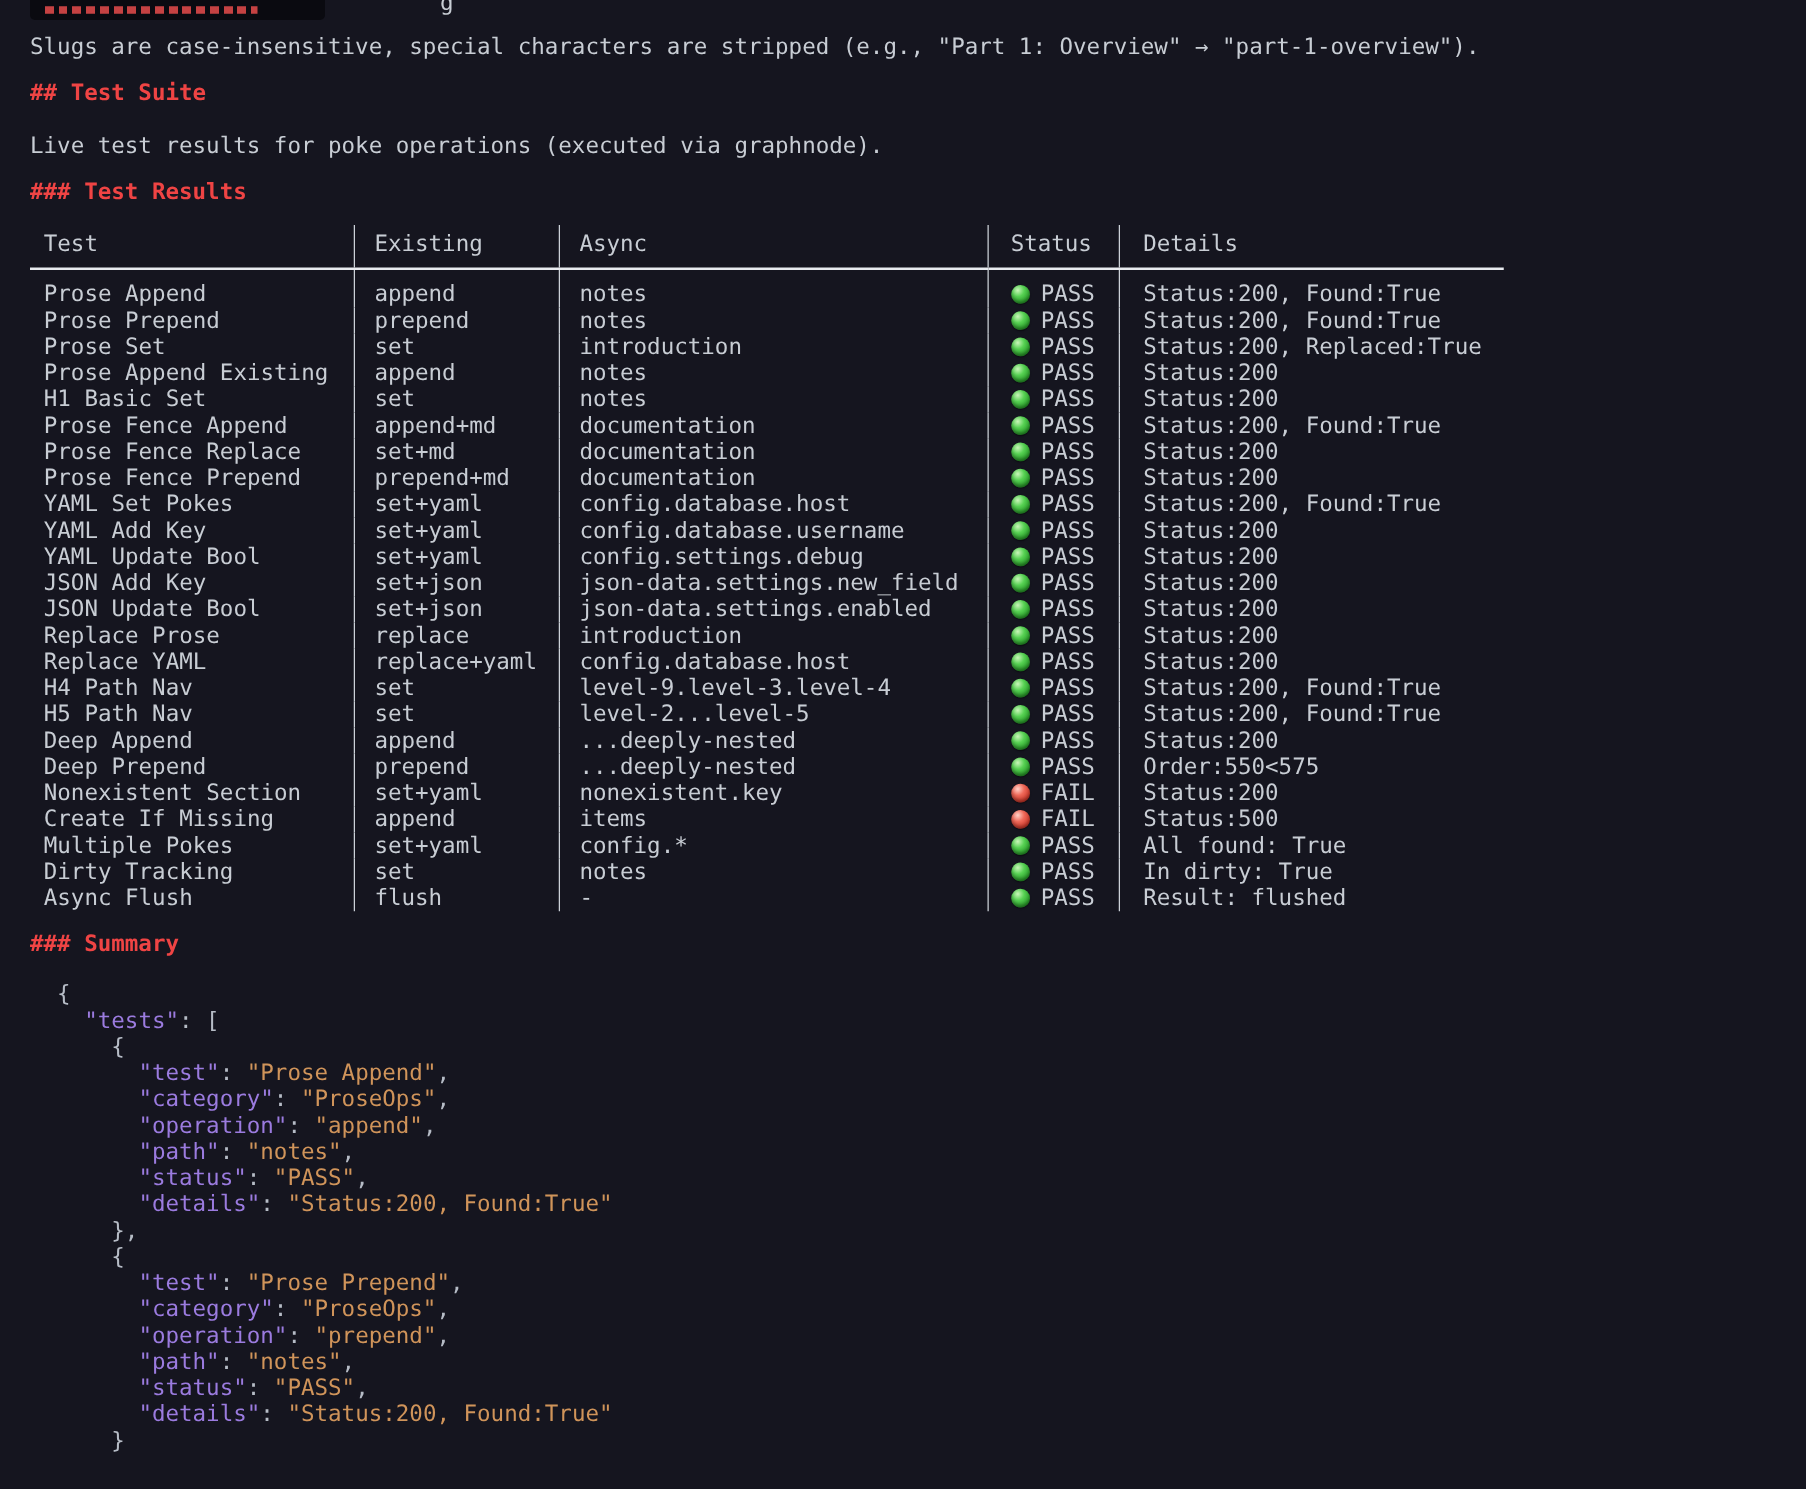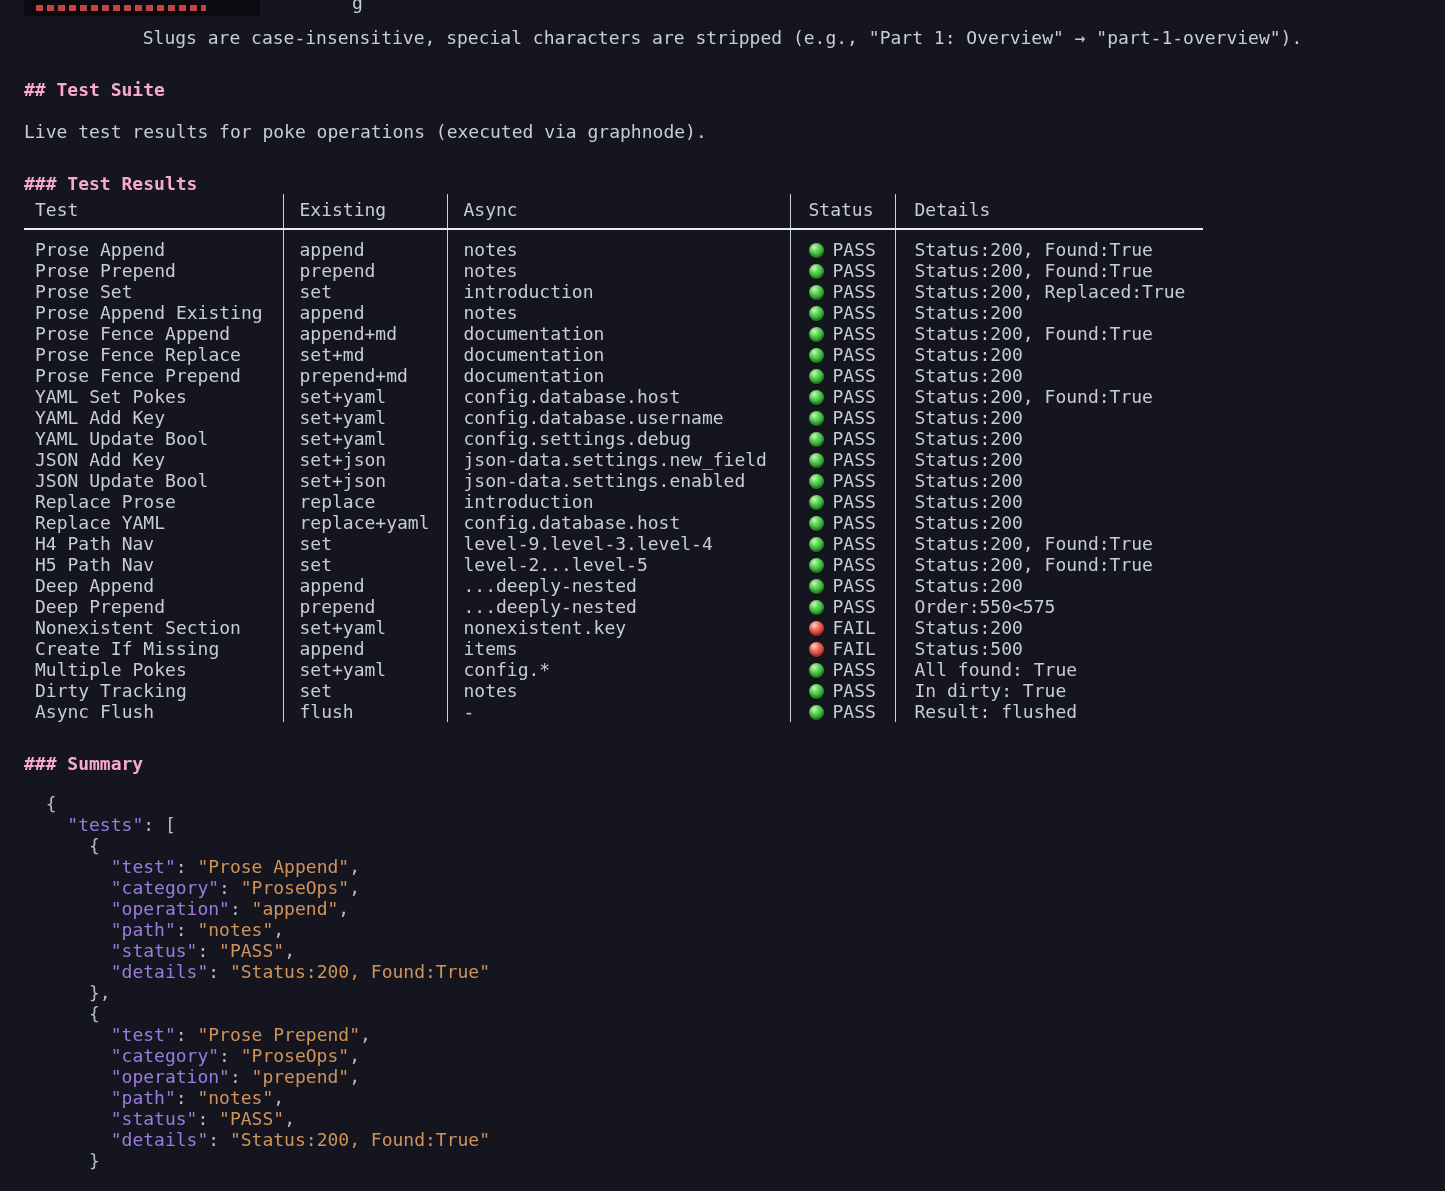--- a/index.html
+++ b/index.html
@@ -18,30 +18,30 @@
     display:inline-block;width:236px;height:26px;margin-top:-10px;
     background:#0a0a10;border-radius:4px;position:relative;
   }
   .chip-red{
     position:absolute;left:12px;bottom:5px;height:6px;width:170px;
     background:repeating-linear-gradient(90deg,#cf4545 0 7px,transparent 7px 11px);
     opacity:.95;
   }
   .clip-frag{display:inline-block;margin-left:92px;position:relative;top:-8px;color:#c8cdd4;}
 
-  .intro{margin:11px 0 0 0;text-align:center;}
+  .intro{margin:11px 0 0 0;}
   p{margin:21px 0 16px 0;}
   .md-h{
-    margin:31px 0 0 0;font-size:18px;line-height:21px;font-weight:bold;
-    color:#f9a8d4;
+    margin:16px 0 0 0;font-size:18px;line-height:21px;font-weight:bold;
+    color:#ef4444;
   }
 
   
   table.results{
-    margin-top:0;border-collapse:collapse;table-layout:fixed;
+    margin-top:16px;border-collapse:collapse;table-layout:fixed;
     width:1179px;
   }
   table.results th,table.results td{
     padding:0;text-align:left;font-weight:normal;
     font-size:18px;line-height:21px;color:#c8cdd4;
     white-space:pre;overflow:hidden;
   }
   table.results th{padding-top:5px;padding-bottom:8px;border-bottom:2px solid #e8ebef;}
   table.results tr > *:nth-child(1){padding-left:11px;}
   table.results tr > *:nth-child(2){padding-left:16px;}
@@ -126,20 +126,27 @@
           <td>Status:200, Replaced:True</td>
         </tr>
         <tr>
           <td>Prose Append Existing</td>
           <td>append</td>
           <td>notes</td>
           <td><span class="ball pass"></span><span>PASS</span></td>
           <td>Status:200</td>
         </tr>
         <tr>
+          <td>H1 Basic Set</td>
+          <td>set</td>
+          <td>notes</td>
+          <td><span class="ball pass"></span><span>PASS</span></td>
+          <td>Status:200</td>
+        </tr>
+        <tr>
           <td>Prose Fence Append</td>
           <td>append+md</td>
           <td>documentation</td>
           <td><span class="ball pass"></span><span>PASS</span></td>
           <td>Status:200, Found:True</td>
         </tr>
         <tr>
           <td>Prose Fence Replace</td>
           <td>set+md</td>
           <td>documentation</td>

